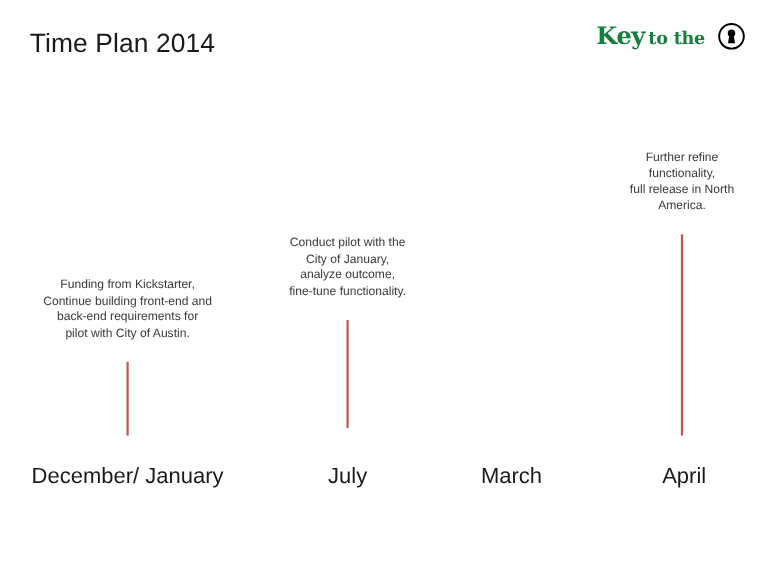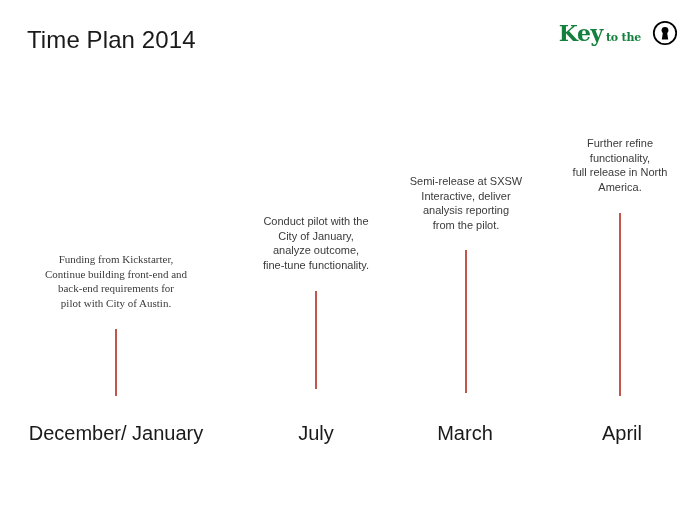--- a/index.html
+++ b/index.html
@@ -48,21 +48,21 @@
     color: #15803d;
     display: flex;
     align-items: baseline;
     line-height: 1;
   }
   .brand-word-big {
     font-size: 22px;
     letter-spacing: -0.4px;
   }
   .brand-word-small {
-    font-size: 11px;
+    font-size: 16px;
     letter-spacing: -0.2px;
     margin: 0 3px;
   }
   .keyhole-badge {
     width: 26px;
     height: 26px;
     flex: 0 0 26px;
     display: block;
   }
 
@@ -94,21 +94,21 @@
     white-space: nowrap;
     top: 422px;
   }
 
   
   #milestone-0 { left: 16px;  top: 252px; }
   #milestone-1 { left: 216px; top: 214px; }
   #milestone-2 { left: 366px; top: 174px; }
   #milestone-3 { left: 520px; top: 136px; }
 
-  #milestone-0 .milestone-note { width: 200px; font-family: Liberation Serif, serif; }
+  #milestone-0 .milestone-note { width: 200px; }
   #milestone-1 .milestone-note { width: 200px; }
   #milestone-2 .milestone-note { width: 200px; }
   #milestone-3 .milestone-note { width: 200px; }
 
   #milestone-0 .milestone-stem { height: 67px;  margin-top: 19px; }
   #milestone-1 .milestone-stem { height: 98px;  margin-top: 19px; }
   #milestone-2 .milestone-stem { height: 143px; margin-top: 18px; }
   #milestone-3 .milestone-stem { height: 183px; margin-top: 19px; }
 
   #label-0 { left: 6px; }
@@ -146,27 +146,20 @@
   </div>
 
   <div class="milestone" id="milestone-1">
     <p class="milestone-note">Conduct pilot with the
 City of January,
 analyze outcome,
 fine-tune functionality.</p>
     <div class="milestone-stem" style="background: rgb(192, 86, 76);"></div>
   </div>
 
-  <div class="milestone" id="milestone-2">
-    <p class="milestone-note">Semi-release at SXSW
-Interactive, deliver
-analysis reporting
-from the pilot.</p>
-    <div class="milestone-stem" style="background: rgb(192, 86, 76);"></div>
-  </div>
 
   <div class="milestone" id="milestone-3">
     <p class="milestone-note">Further refine
 functionality,
 full release in North
 America.</p>
     <div class="milestone-stem" style="background: rgb(192, 86, 76);"></div>
   </div>
 
   <div class="milestone-label" id="label-0">December/ January</div>

